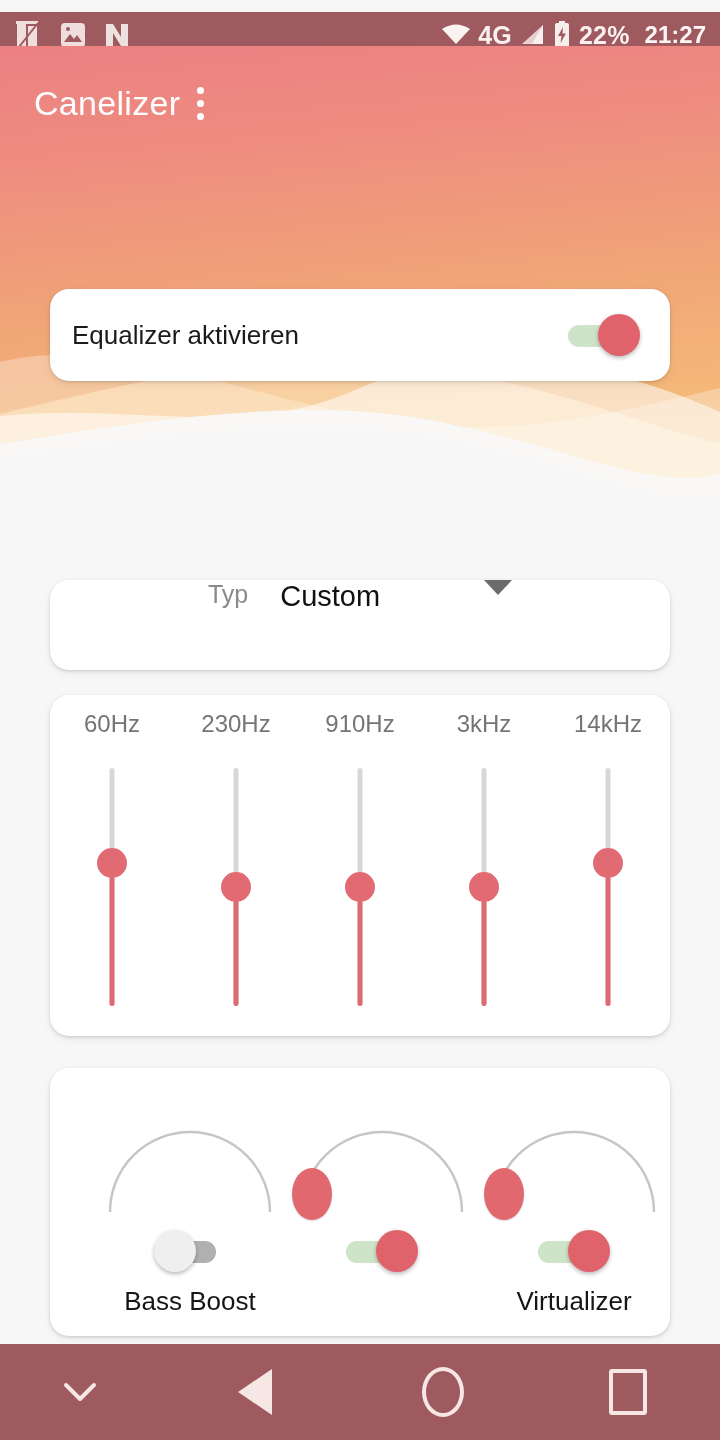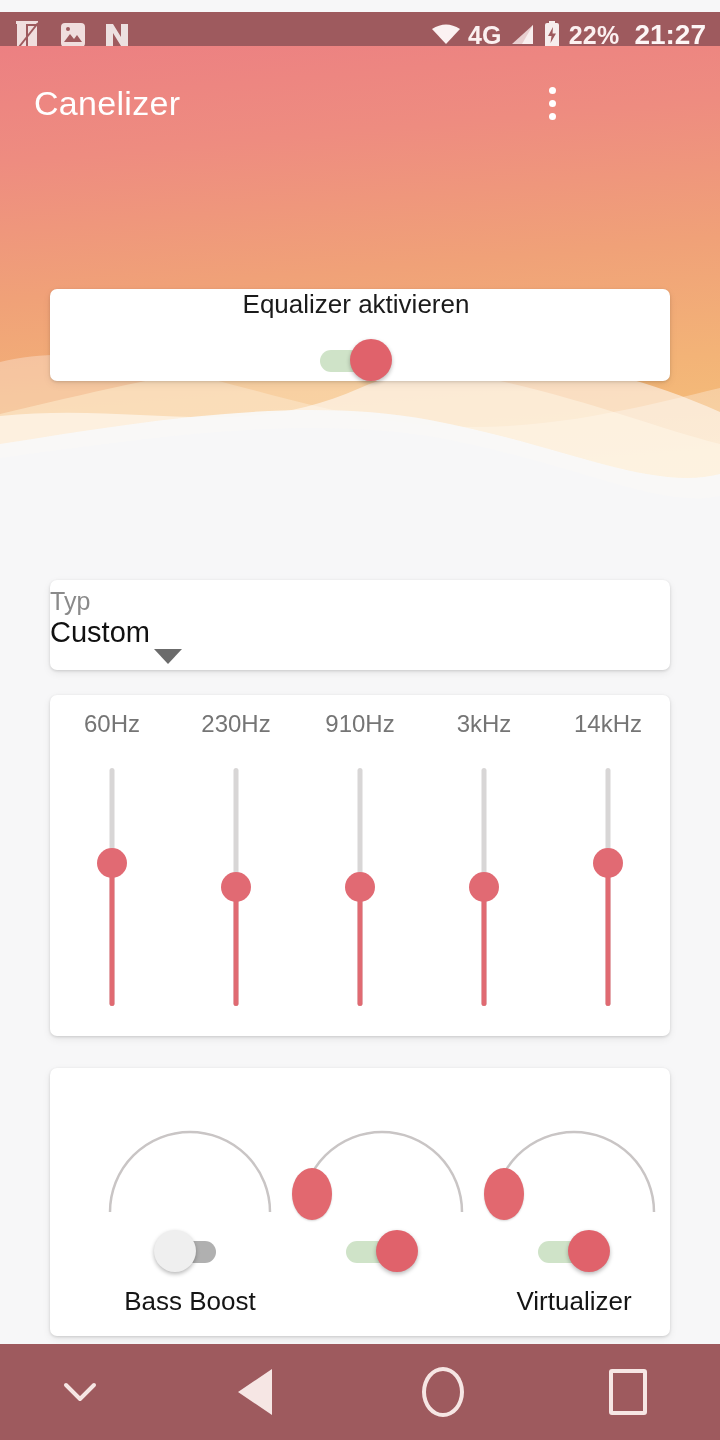--- a/index.html
+++ b/index.html
@@ -16,44 +16,43 @@
     position:absolute; top:0; left:0; width:720px; height:46px;
     background:#9e5a5e;
     display:flex; align-items:center; justify-content:space-between;
     padding:0 14px 0 16px;
     color:#f3e4e4;
     margin-top:12px;
   }
   .sb-left{ display:flex; align-items:center; gap:18px; }
   .sb-right{ display:flex; align-items:center; gap:7px; }
   .sb-text{ font-size:25px; font-weight:bold; letter-spacing:.2px; color:#fbf0f0; line-height:1; }
-  .sb-time{ font-size:28px; font-weight:bold; color:#fdf6f6; margin-left:8px; line-height:1; }
+  .sb-time{ font-size:24px; font-weight:bold; color:#fdf6f6; margin-left:8px; line-height:1; }
 
   
   .header{
     position:absolute; top:46px; left:0; width:720px; height:466px;
     background:linear-gradient(175deg,#ec8082 0%, #ee8c80 22%, #f0a178 48%, #f3b377 70%, #f5c07a 88%, #f6c87c 100%);
     overflow:hidden;
   }
   .waves{ position:absolute; left:0; bottom:0; width:720px; height:220px; }
   .appbar{
     position:absolute; top:0; left:0; width:598px; height:114px;
-    display:flex; align-items:center; justify-content:space-between;
+    display:flex; align-items:center; justify-content:flex-start;
     padding:0 26px 0 34px;
   }
   .app-title{ color:#ffffff; font-size:34px; font-weight:normal; letter-spacing:.3px; }
   .overflow{ width:40px; height:52px; display:flex; flex-direction:column;
              align-items:center; justify-content:center; gap:6px; cursor:pointer; }
   .overflow i{ width:7px; height:7px; border-radius:50%; background:#ffffff; display:block; }
 
   
   .card{
-    position:absolute; background:#ffffff; border-radius:7px;
+    position:absolute; background:#ffffff; border-radius:19px;
     box-shadow:0 1px 3px rgba(0,0,0,.14), 0 3px 8px rgba(0,0,0,.07);
-    flex-direction:column;
   }
 
   
   .card-enable{ left:50px; top:289px; width:620px; height:92px;
     display:flex; align-items:center; justify-content:space-between; padding:0 30px 0 22px; }
   .enable-label{ font-size:26px; color:#1b1b1b; }
 
   
   .switch{ position:relative; width:72px; height:42px; cursor:pointer; }
   .switch .track{ position:absolute; left:0; top:11px; width:62px; height:22px; border-radius:11px; }

